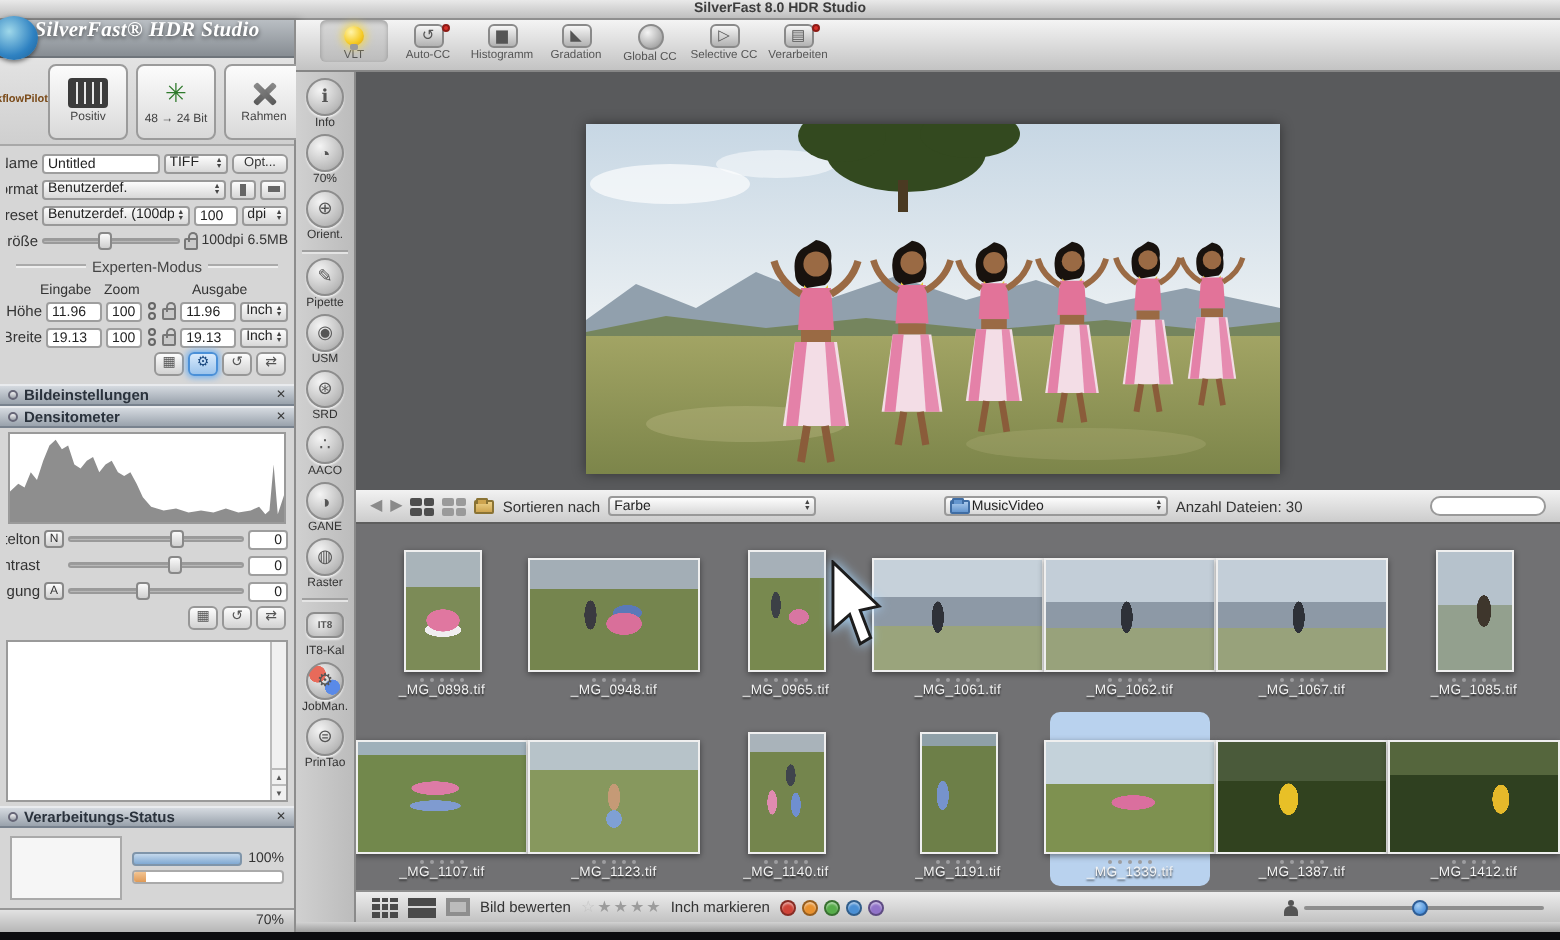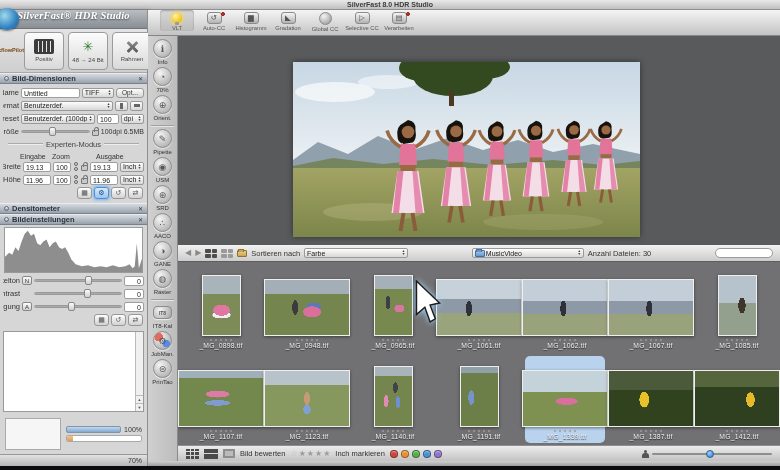--- a/index.html
+++ b/index.html
@@ -204,25 +204,20 @@
             <span class="wicon palm-icon">✳</span>
             <span class="wflabel">48 → 24 Bit</span>
           </div>
           <div class="wfbtn">
             <span class="wicon tools-icon"></span>
             <span class="wflabel">Rahmen</span>
           </div>
         </div>
     </div>
 
-    <div class="phead">
-      <span class="ph-dot"></span>
-      <span>Bild-Dimensionen</span>
-      <span class="ph-x">✕</span>
-    </div>
 
     <div class="bd-body">
       <div class="prow">
         <span class="cutlabel">
             <span>Name</span>
           </span>
         <span class="input w62">Untitled</span>
         <span class="select w34">
             <span class="txt">TIFF</span>
             <span class="ud"></span>
@@ -271,72 +266,72 @@
       </div>
       <div class="exp">
           <span>Experten-Modus</span>
         </div>
       <div class="cols">
         <span>Eingabe</span>
         <span>Zoom</span>
         <span>Ausgabe</span>
       </div>
       <div id="dims">
+          <div class="prow">
+            <span class="cutlabel w18">
+              <span>Höhe</span>
+            </span>
+            <span class="input w28">11.96</span>
+            <span class="input w22">100</span>
+            <span class="chain">
+              <i></i>
+              <i></i>
+            </span>
+            <span class="lock"></span>
+            <span class="input w28">11.96</span>
+            <span class="select w30">
+              <span class="txt">Inch</span>
+              <span class="ud"></span>
+            </span>
+          </div>
           <div class="prow">
             <span class="cutlabel w18">
               <span>Breite</span>
             </span>
             <span class="input w28">19.13</span>
             <span class="input w22">100</span>
             <span class="chain">
               <i></i>
               <i></i>
             </span>
             <span class="lock"></span>
             <span class="input w28">19.13</span>
             <span class="select w30">
               <span class="txt">Inch</span>
               <span class="ud"></span>
             </span>
           </div>
-          <div class="prow">
-            <span class="cutlabel w18">
-              <span>Höhe</span>
-            </span>
-            <span class="input w28">11.96</span>
-            <span class="input w22">100</span>
-            <span class="chain">
-              <i></i>
-              <i></i>
-            </span>
-            <span class="lock"></span>
-            <span class="input w28">11.96</span>
-            <span class="select w30">
-              <span class="txt">Inch</span>
-              <span class="ud"></span>
-            </span>
-          </div>
         </div>
       <div class="ibrow">
         <span class="ibtn">▦</span>
         <span class="ibtn active">⚙</span>
         <span class="ibtn">↺</span>
         <span class="ibtn">⇄</span>
       </div>
     </div>
 
     <div class="phead">
       <span class="ph-dot"></span>
-      <span>Densitometer</span>
+      <span>Bildeinstellungen</span>
       <span class="ph-x">✕</span>
     </div>
 
     <div class="phead">
       <span class="ph-dot"></span>
-      <span>Bildeinstellungen</span>
+      <span>Densitometer</span>
       <span class="ph-x">✕</span>
     </div>
 
     <div class="be-body">
       <div class="histbox">
         <svg viewBox="0 0 132 46" preserveAspectRatio="none">
           <polygon fill="#8e8e8e" points="0,30 4,26 7,28 10,20 13,24 16,14 19,6 22,3 25,8 28,6 31,16 34,18 37,14 40,12 43,20 46,16 49,14 52,20 55,22 58,20 61,26 64,33 68,38 74,40 80,39 86,41 92,40 98,41 104,39 110,41 116,40 120,38 123,42 125,40 127,16 129,42 132,32 132,46 0,46"></polygon>
         </svg>
       </div>
       <div id="be-sliders">
@@ -378,20 +373,25 @@
       </div>
     </div>
 
     <div class="white-area">
       <div class="mini-scroll">
         <span class="sarrow">▲</span>
         <span class="sarrow">▼</span>
       </div>
     </div>
 
+    <div class="phead">
+      <span class="ph-dot"></span>
+      <span>Verarbeitungs-Status</span>
+      <span class="ph-x">✕</span>
+    </div>
     <div class="vs-body">
       <div class="pv-box"></div>
       <div class="pcol">
         <div class="prow2">
           <span class="pbar-blue"></span>
           <span class="pct">100%</span>
         </div>
         <div class="pbar-white"></div>
       </div>
     </div>

